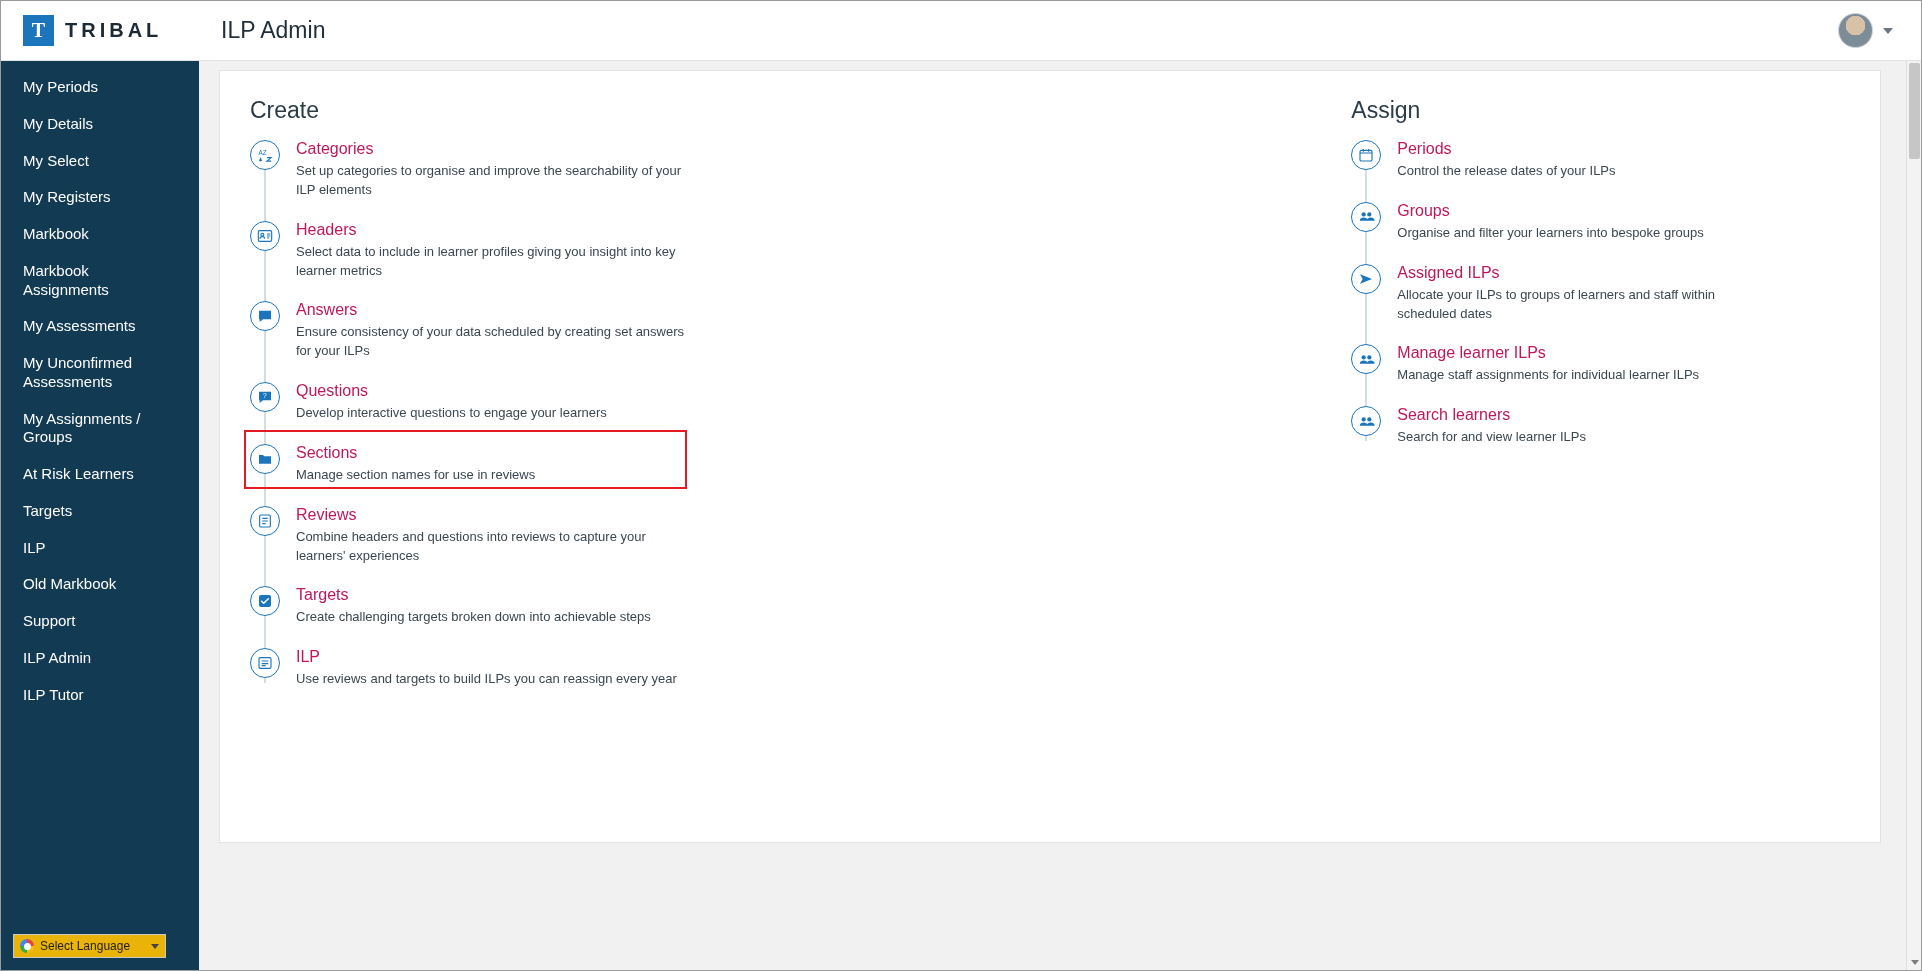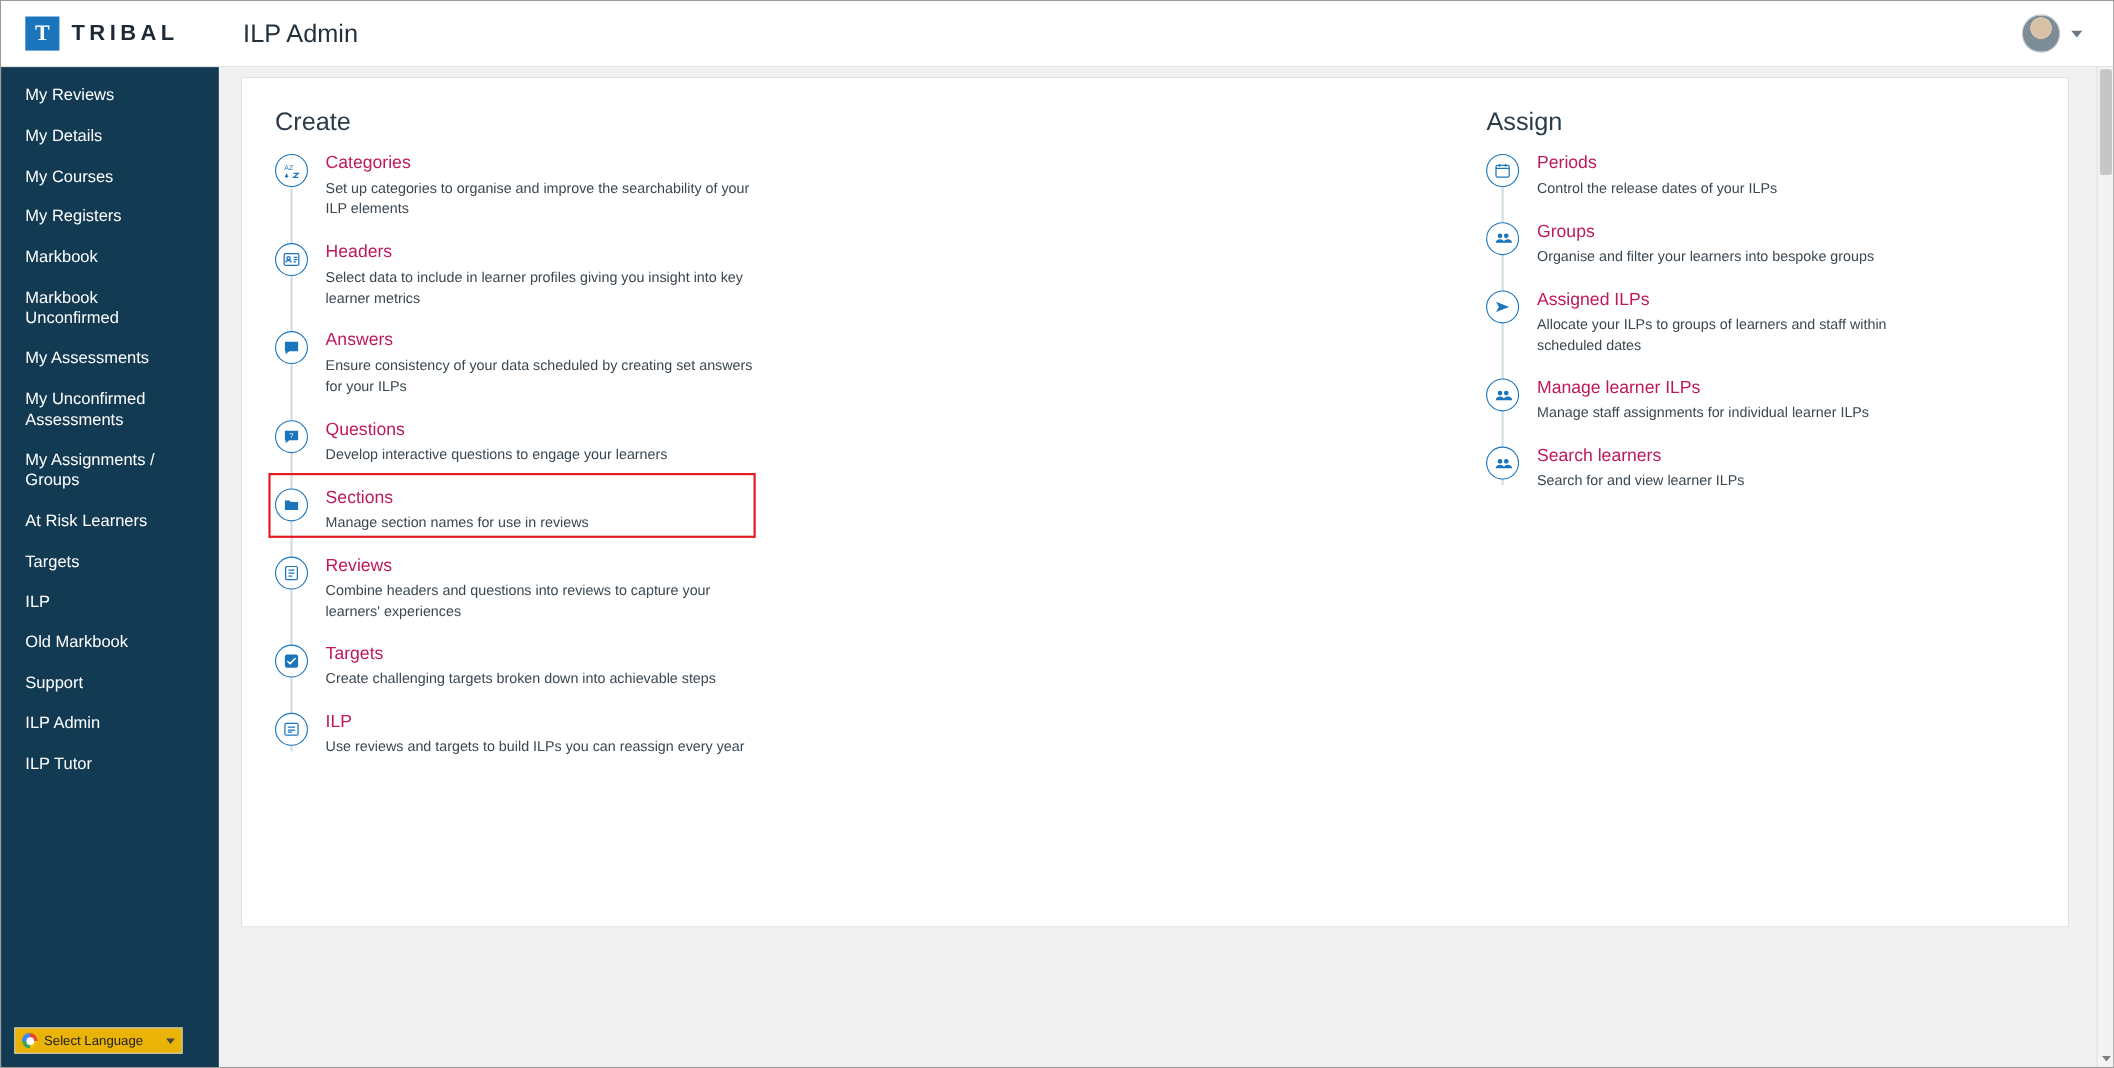--- a/index.html
+++ b/index.html
@@ -196,26 +196,26 @@
       <div class="brand-text">TRIBAL</div>
     </div>
     <div class="page-title">ILP Admin</div>
     <div class="topbar-right">
       <div class="avatar"></div>
       <div class="caret"></div>
     </div>
   </div>
 
   <div class="sidebar">
-    <div class="side-item"><span>My Reviews</span></div>
+    <div class="side-item"><span>My Periods</span></div>
     <div class="side-item"><span>My Details</span></div>
-    <div class="side-item"><span>My Courses</span></div>
+    <div class="side-item"><span>My Select</span></div>
     <div class="side-item"><span>My Registers</span></div>
     <div class="side-item"><span>Markbook</span></div>
-    <div class="side-item"><span>Markbook Unconfirmed</span></div>
+    <div class="side-item"><span>Markbook Assignments</span></div>
     <div class="side-item"><span>My Assessments</span></div>
     <div class="side-item"><span>My Unconfirmed Assessments</span></div>
     <div class="side-item"><span>My Assignments / Groups</span></div>
     <div class="side-item"><span>At Risk Learners</span></div>
     <div class="side-item"><span>Targets</span></div>
     <div class="side-item"><span>ILP</span></div>
     <div class="side-item"><span>Old Markbook</span></div>
     <div class="side-item"><span>Support</span></div>
     <div class="side-item"><span>ILP Admin</span></div>
     <div class="side-item"><span>ILP Tutor</span></div>

